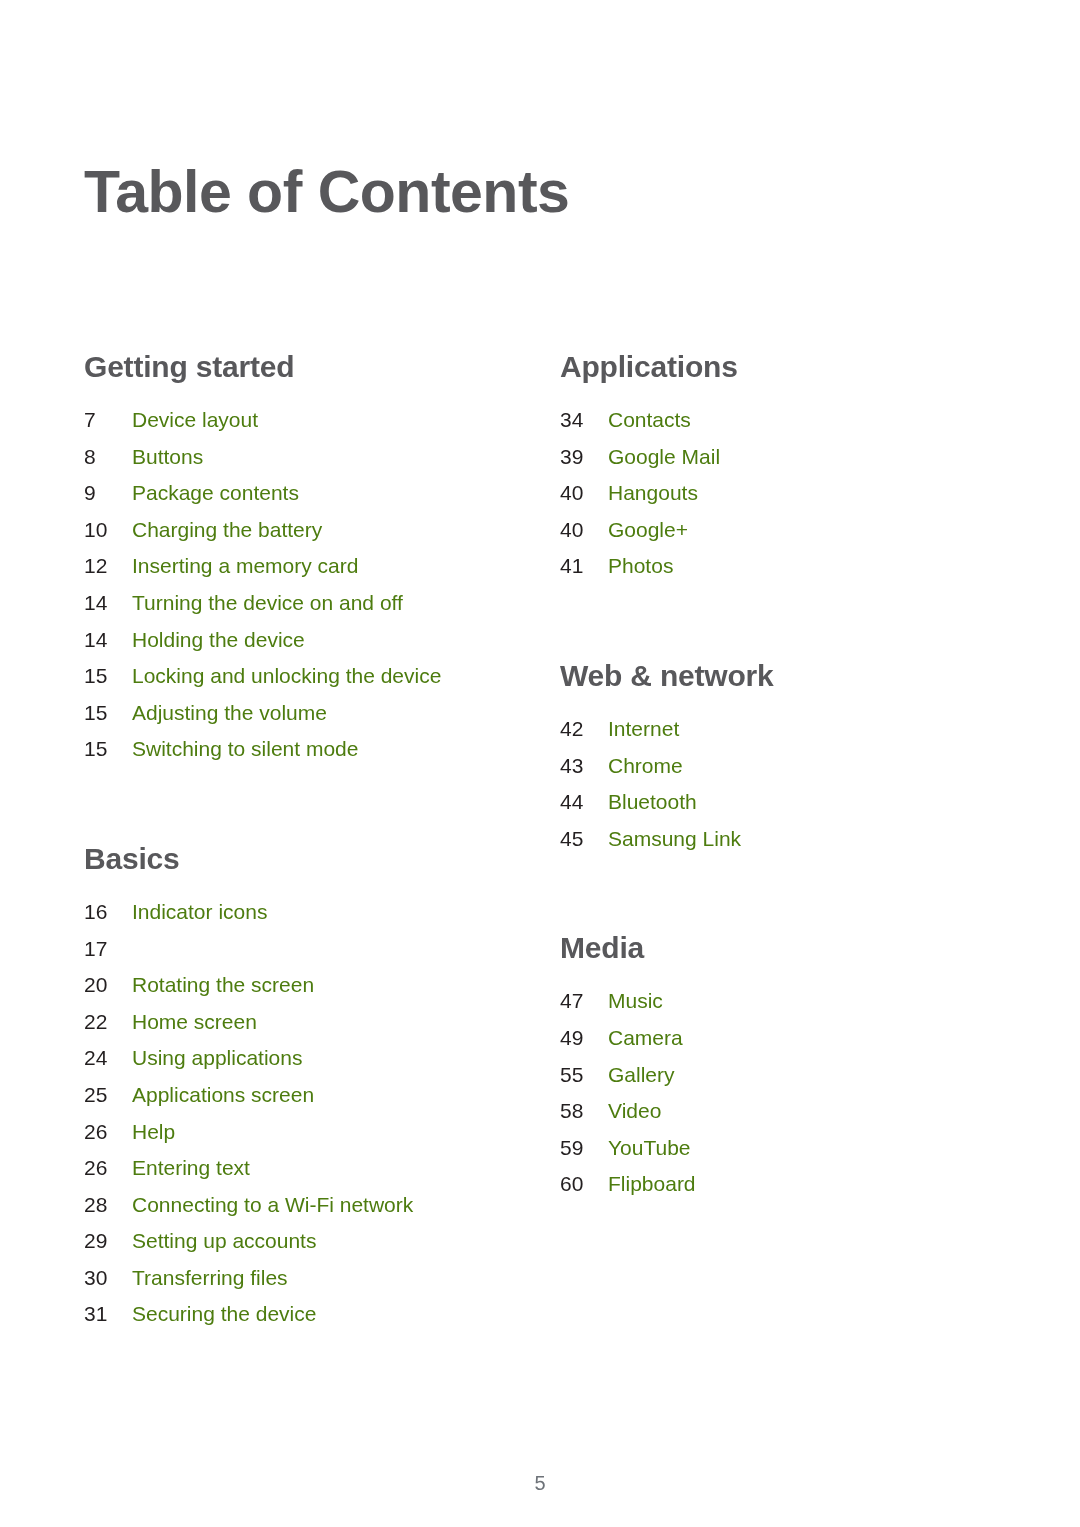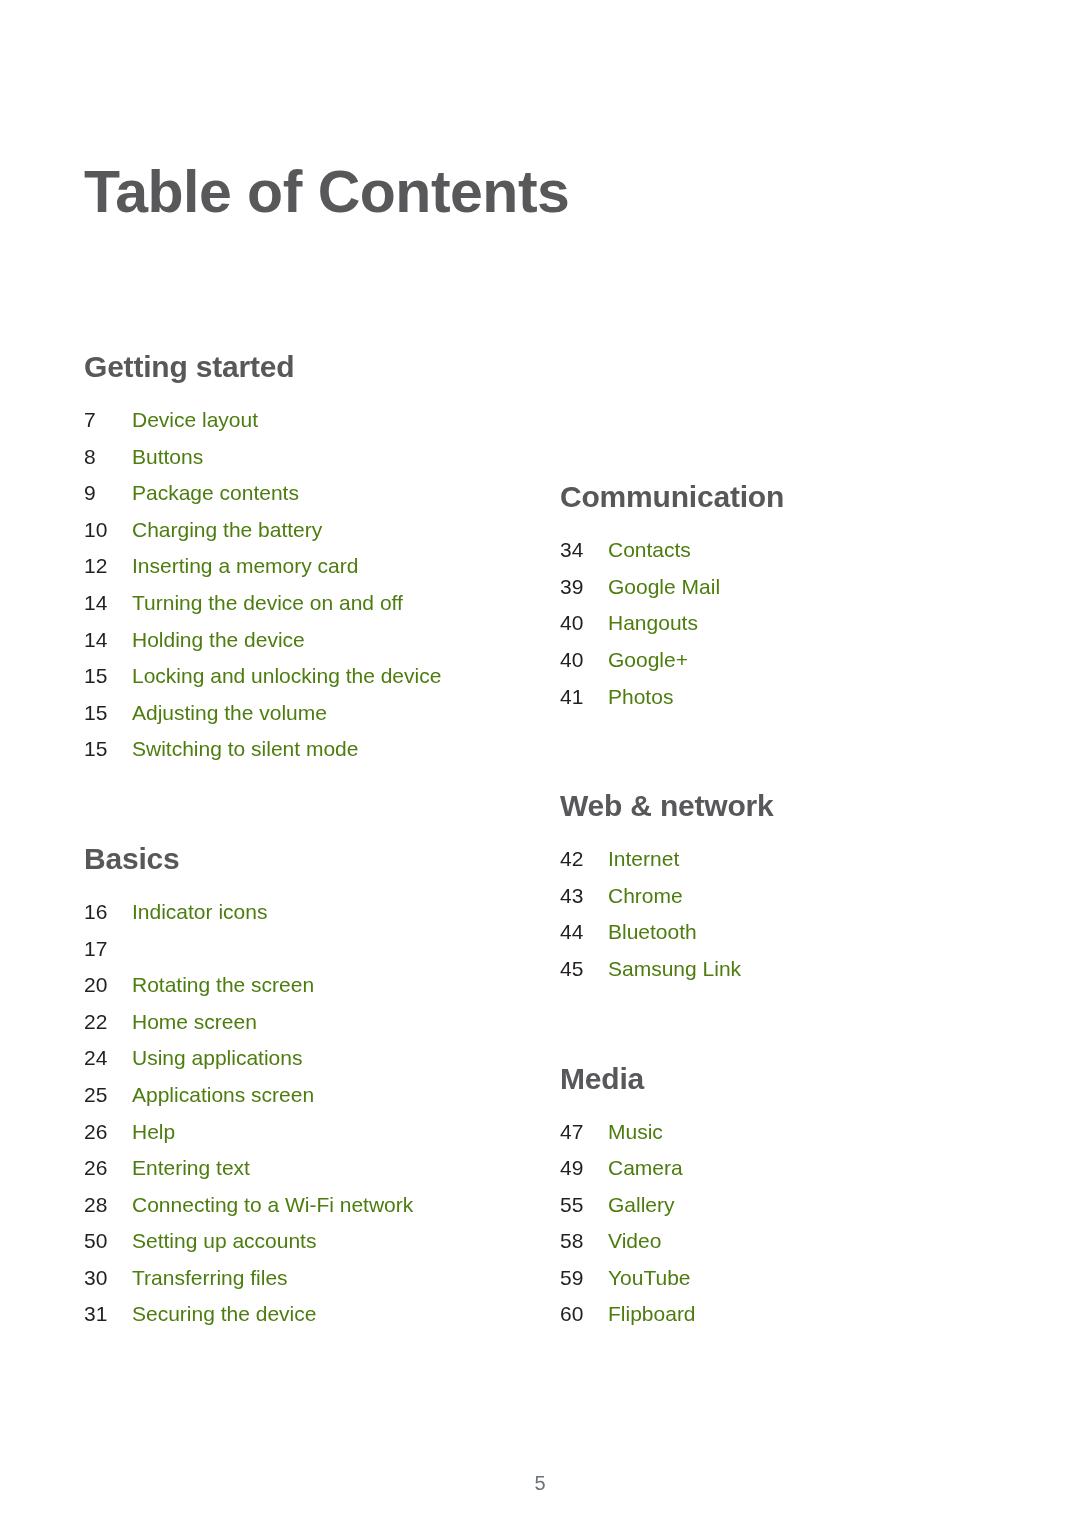--- a/index.html
+++ b/index.html
@@ -37,21 +37,21 @@
   }
 
   
   .columns {
     position: absolute;
     left: 0;
     top: 352px;
     width: 1080px;
     display: flex;
     flex-direction: row;
-    align-items: flex-end;
+    align-items: flex-start;
   }
   .column {
     display: flex;
     flex-direction: column;
   }
   .column-left {
     width: 480px;
     padding-left: 84px;
     box-sizing: border-box;
   }
@@ -199,37 +199,37 @@
             </div>
             <div class="toc-row">
               <span class="toc-page">26</span>
               <span class="toc-label">Entering text</span>
             </div>
             <div class="toc-row">
               <span class="toc-page">28</span>
               <span class="toc-label">Connecting to a Wi-Fi network</span>
             </div>
             <div class="toc-row">
-              <span class="toc-page">50</span>
+              <span class="toc-page">29</span>
               <span class="toc-label">Setting up accounts</span>
             </div>
             <div class="toc-row">
               <span class="toc-page">30</span>
               <span class="toc-label">Transferring files</span>
             </div>
             <div class="toc-row">
               <span class="toc-page">31</span>
               <span class="toc-label">Securing the device</span>
             </div>
           </div>
         </div>
       </div>
     <div class="column column-right">
         <div class="section">
-          <div class="section-heading">Communication</div>
+          <div class="section-heading">Applications</div>
           <div class="toc-list">
             <div class="toc-row">
               <span class="toc-page">34</span>
               <span class="toc-label">Contacts</span>
             </div>
             <div class="toc-row">
               <span class="toc-page">39</span>
               <span class="toc-label">Google Mail</span>
             </div>
             <div class="toc-row">

